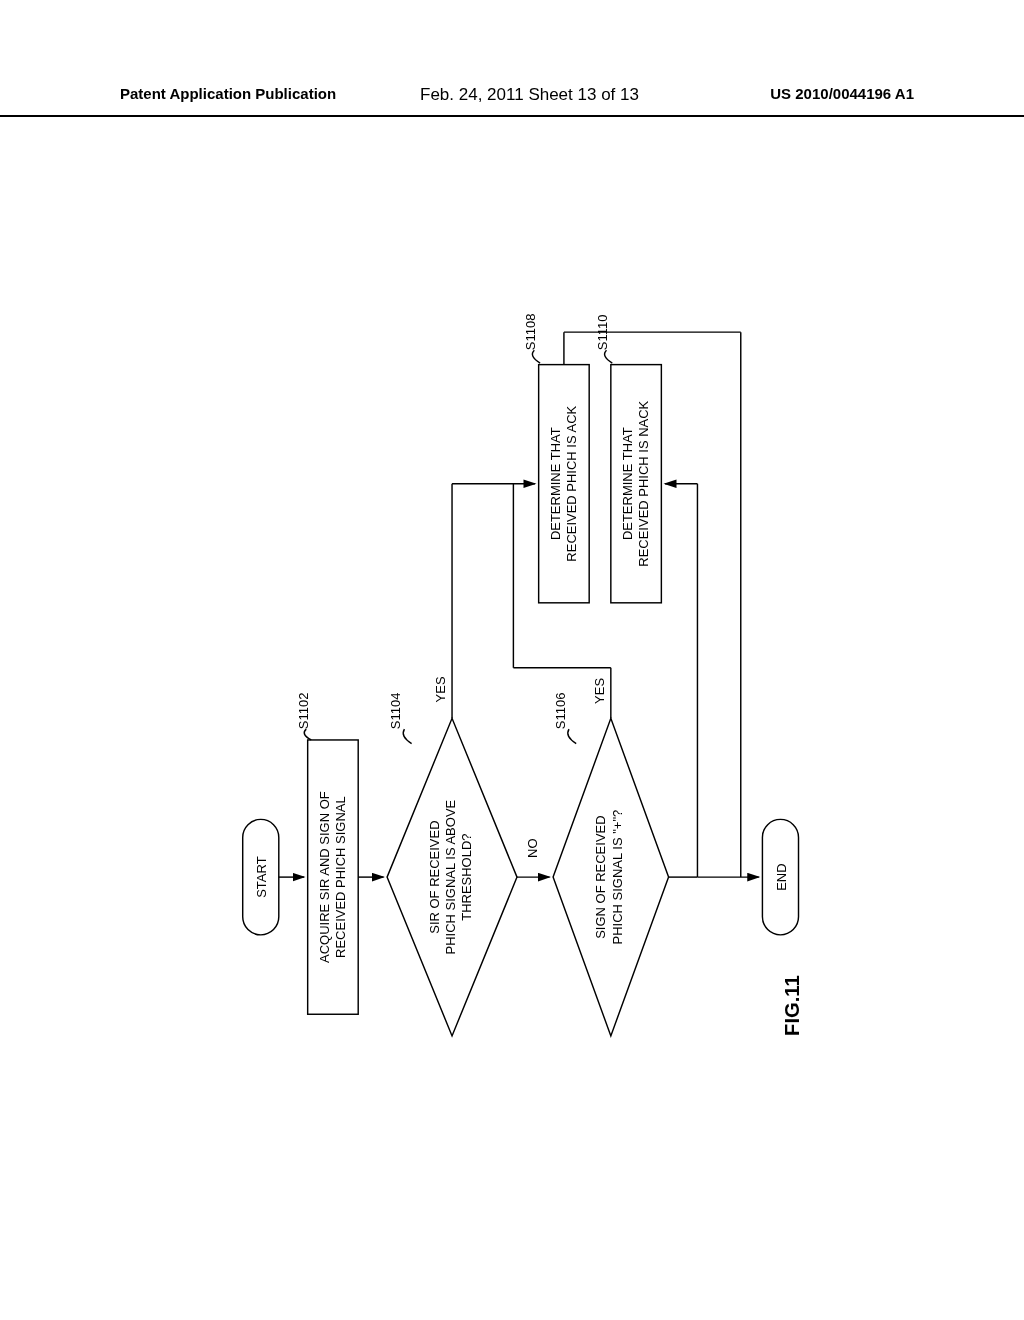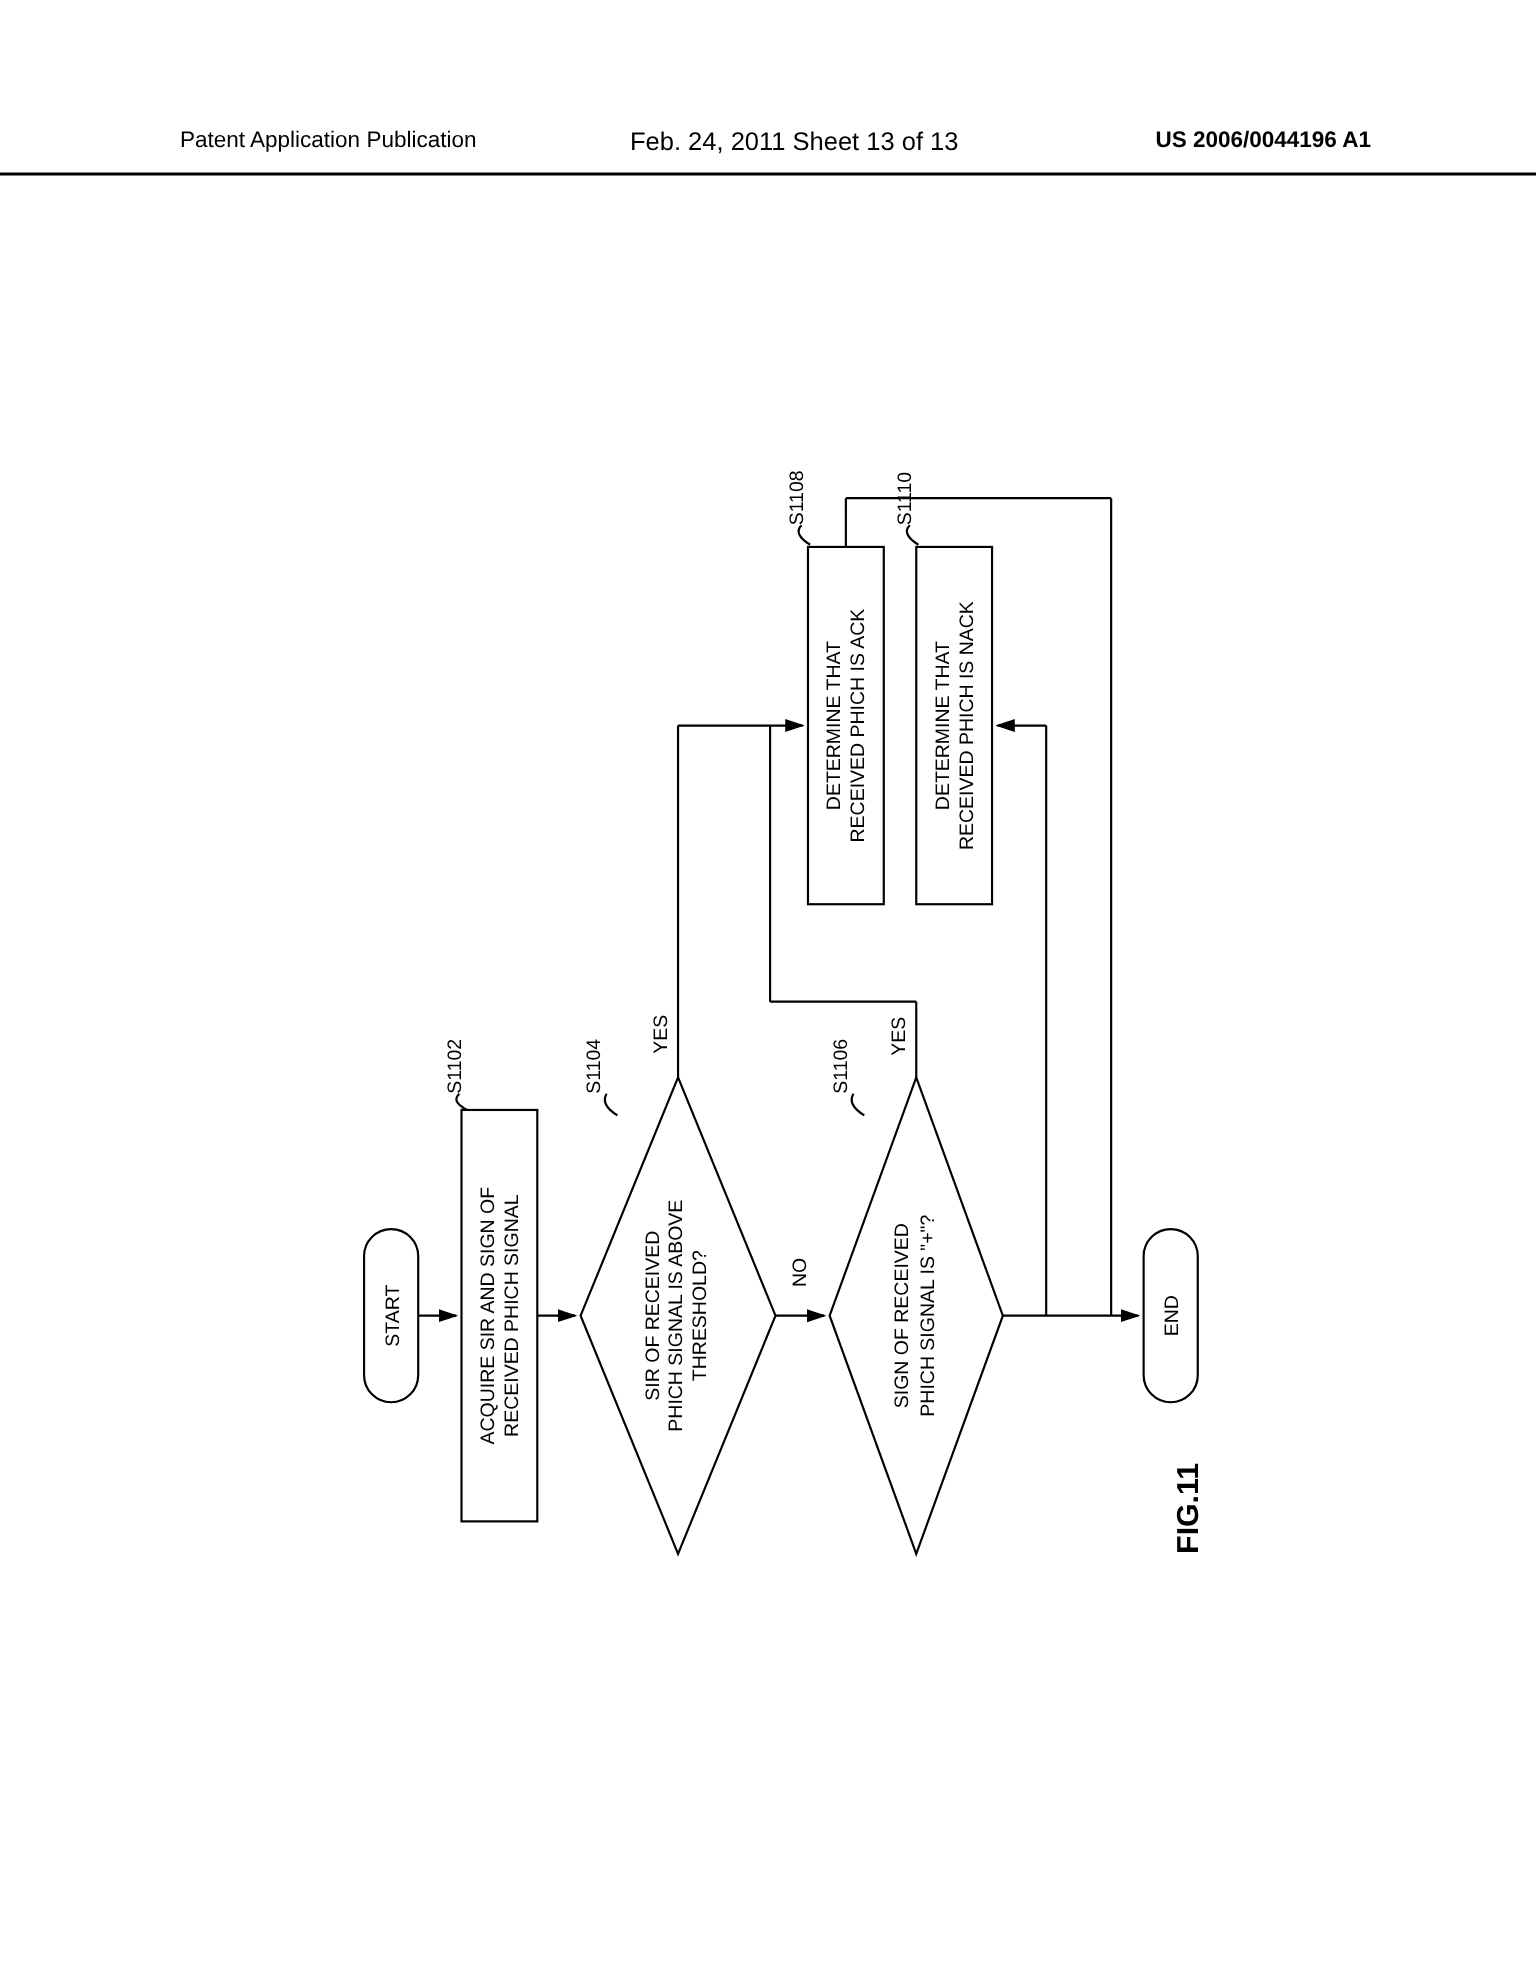--- a/index.html
+++ b/index.html
@@ -15,21 +15,21 @@
       position: absolute;
       top: 85px;
       left: 0;
       right: 0;
       height: 30px;
       border-bottom: 2px solid black;
     }
     .header-left {
       position: absolute;
       left: 120px;
-      font-weight: normal;
+      font-weight: bold;
       font-size: 15px;
     }
     .header-center {
       position: absolute;
       left: 420px;
       font-size: 17px;
     }
     .header-right {
       position: absolute;
       right: 110px;
@@ -74,21 +74,21 @@
       stroke-width: 2;
       fill: none;
     }
   </style>
 </head>
 <body>
 
 <div class="header">
   <span class="header-left">Patent Application Publication</span>
   <span class="header-center">Feb. 24, 2011  Sheet 13 of 13</span>
-  <span class="header-right">US 2006/0044196 A1</span>
+  <span class="header-right">US 2010/0044196 A1</span>
 </div>
 
 <div class="diagram-container">
   <svg viewBox="0 0 1100 800">
     <defs>
       <marker id="arrowhead" markerWidth="10" markerHeight="10" refX="8" refY="3" orient="auto">
         <polygon points="0 0, 9 3, 0 6" fill="black"></polygon>
       </marker>
     </defs>
 

